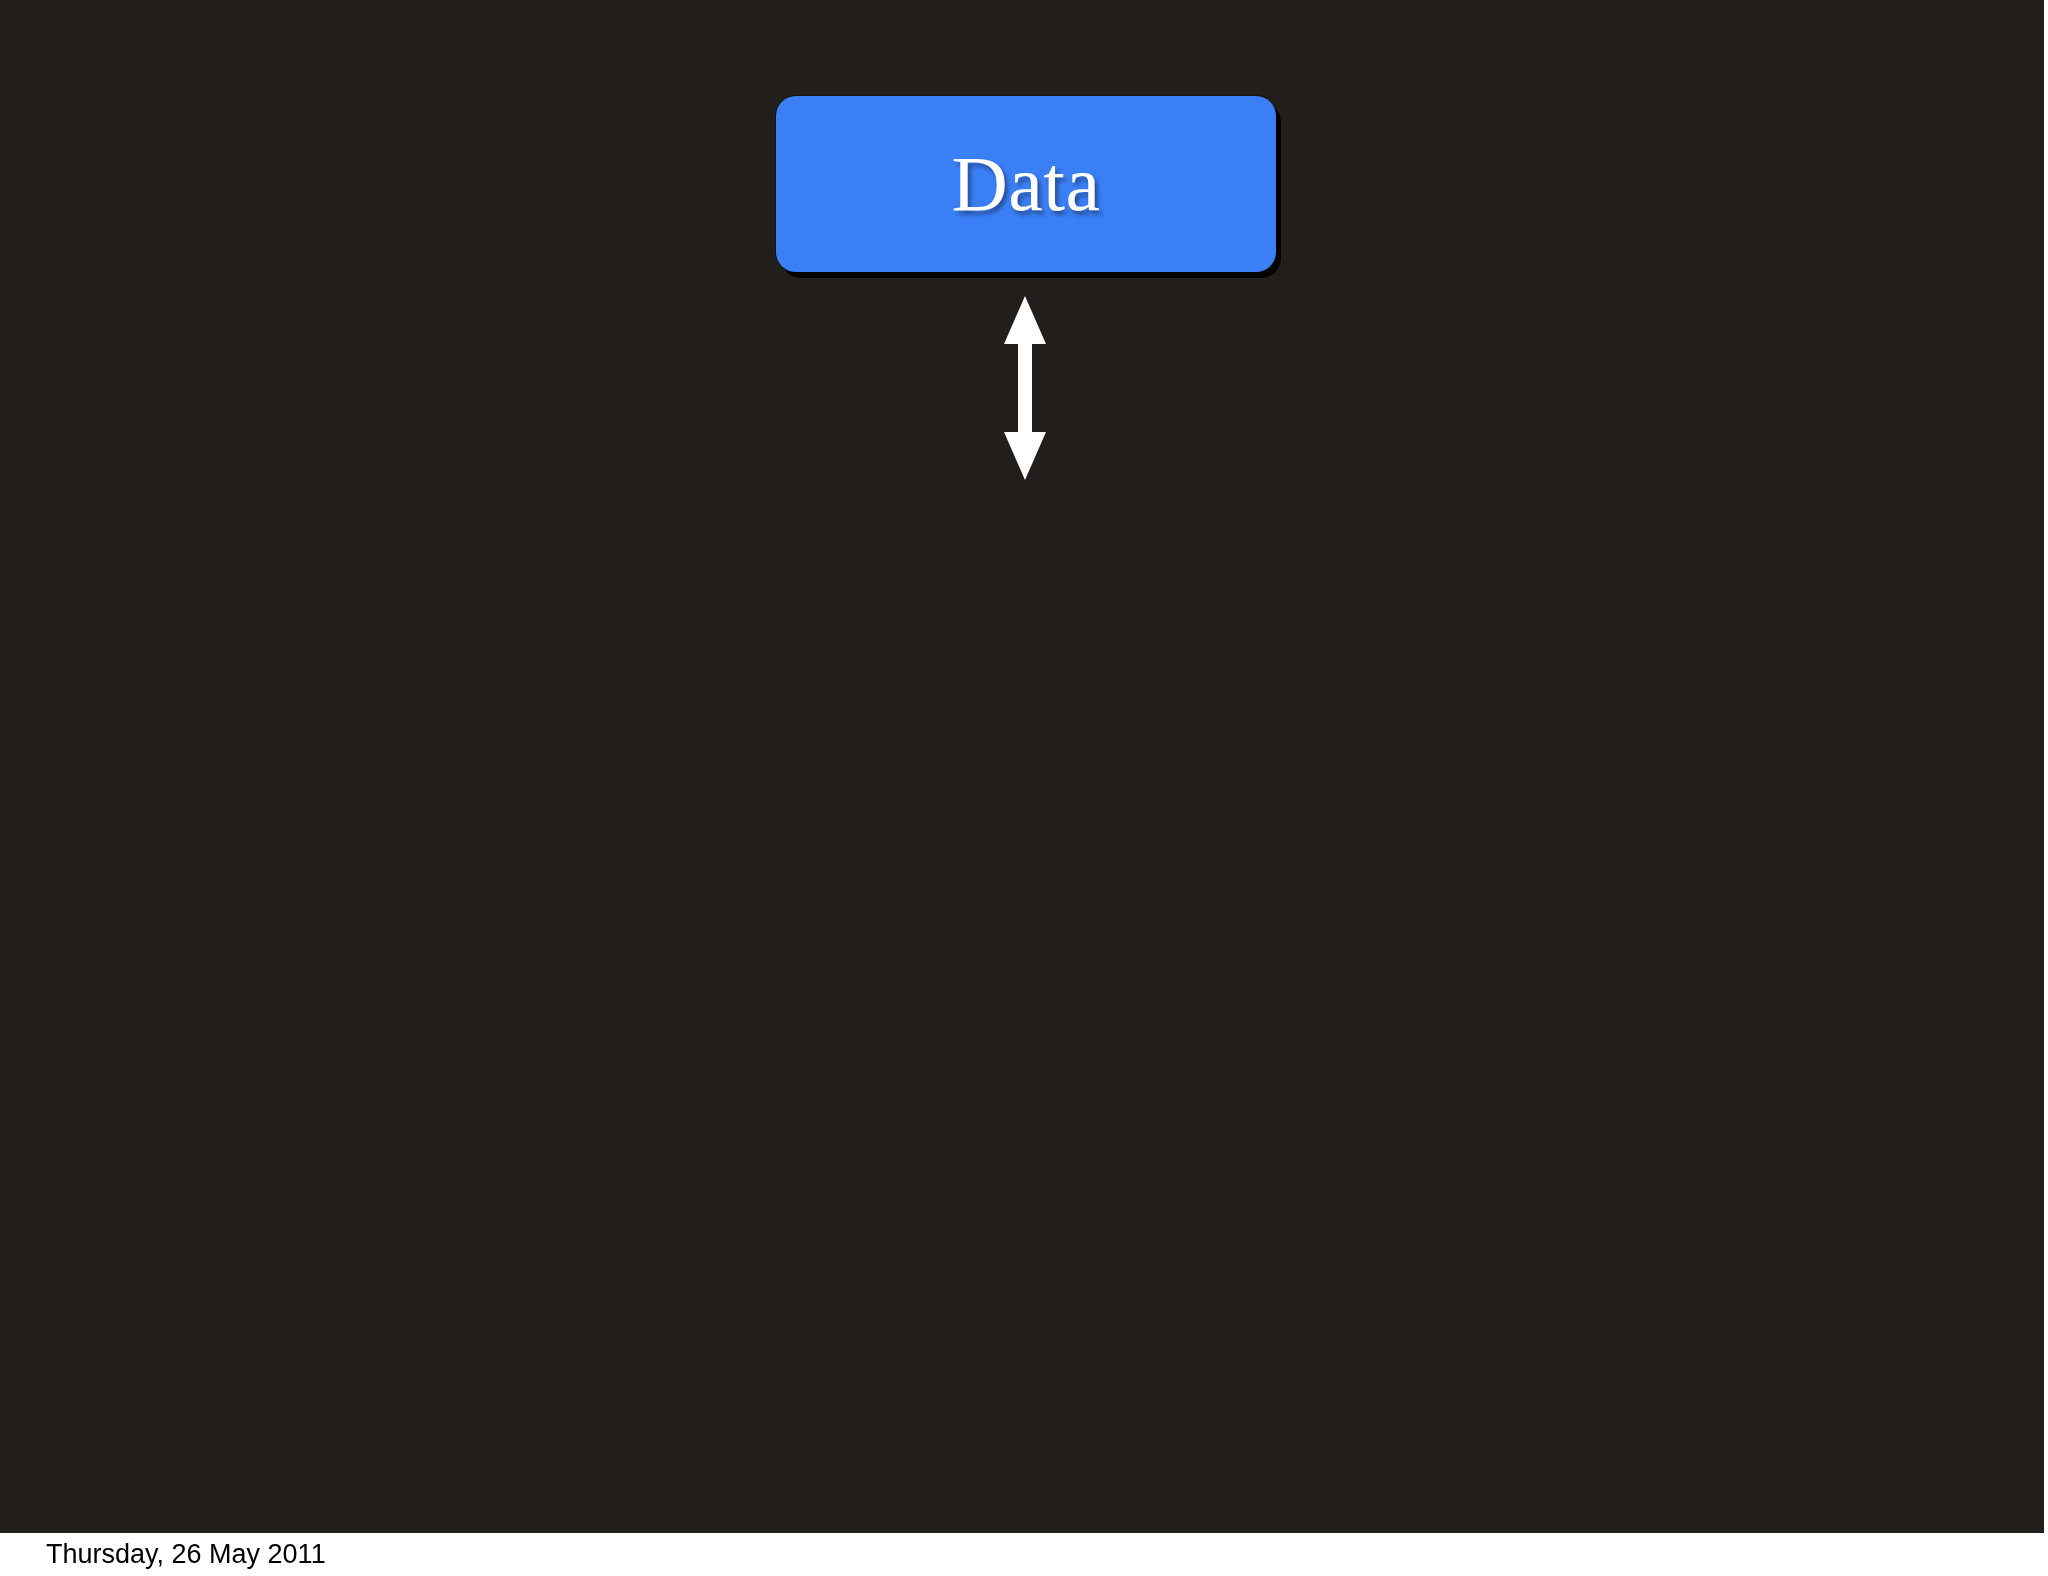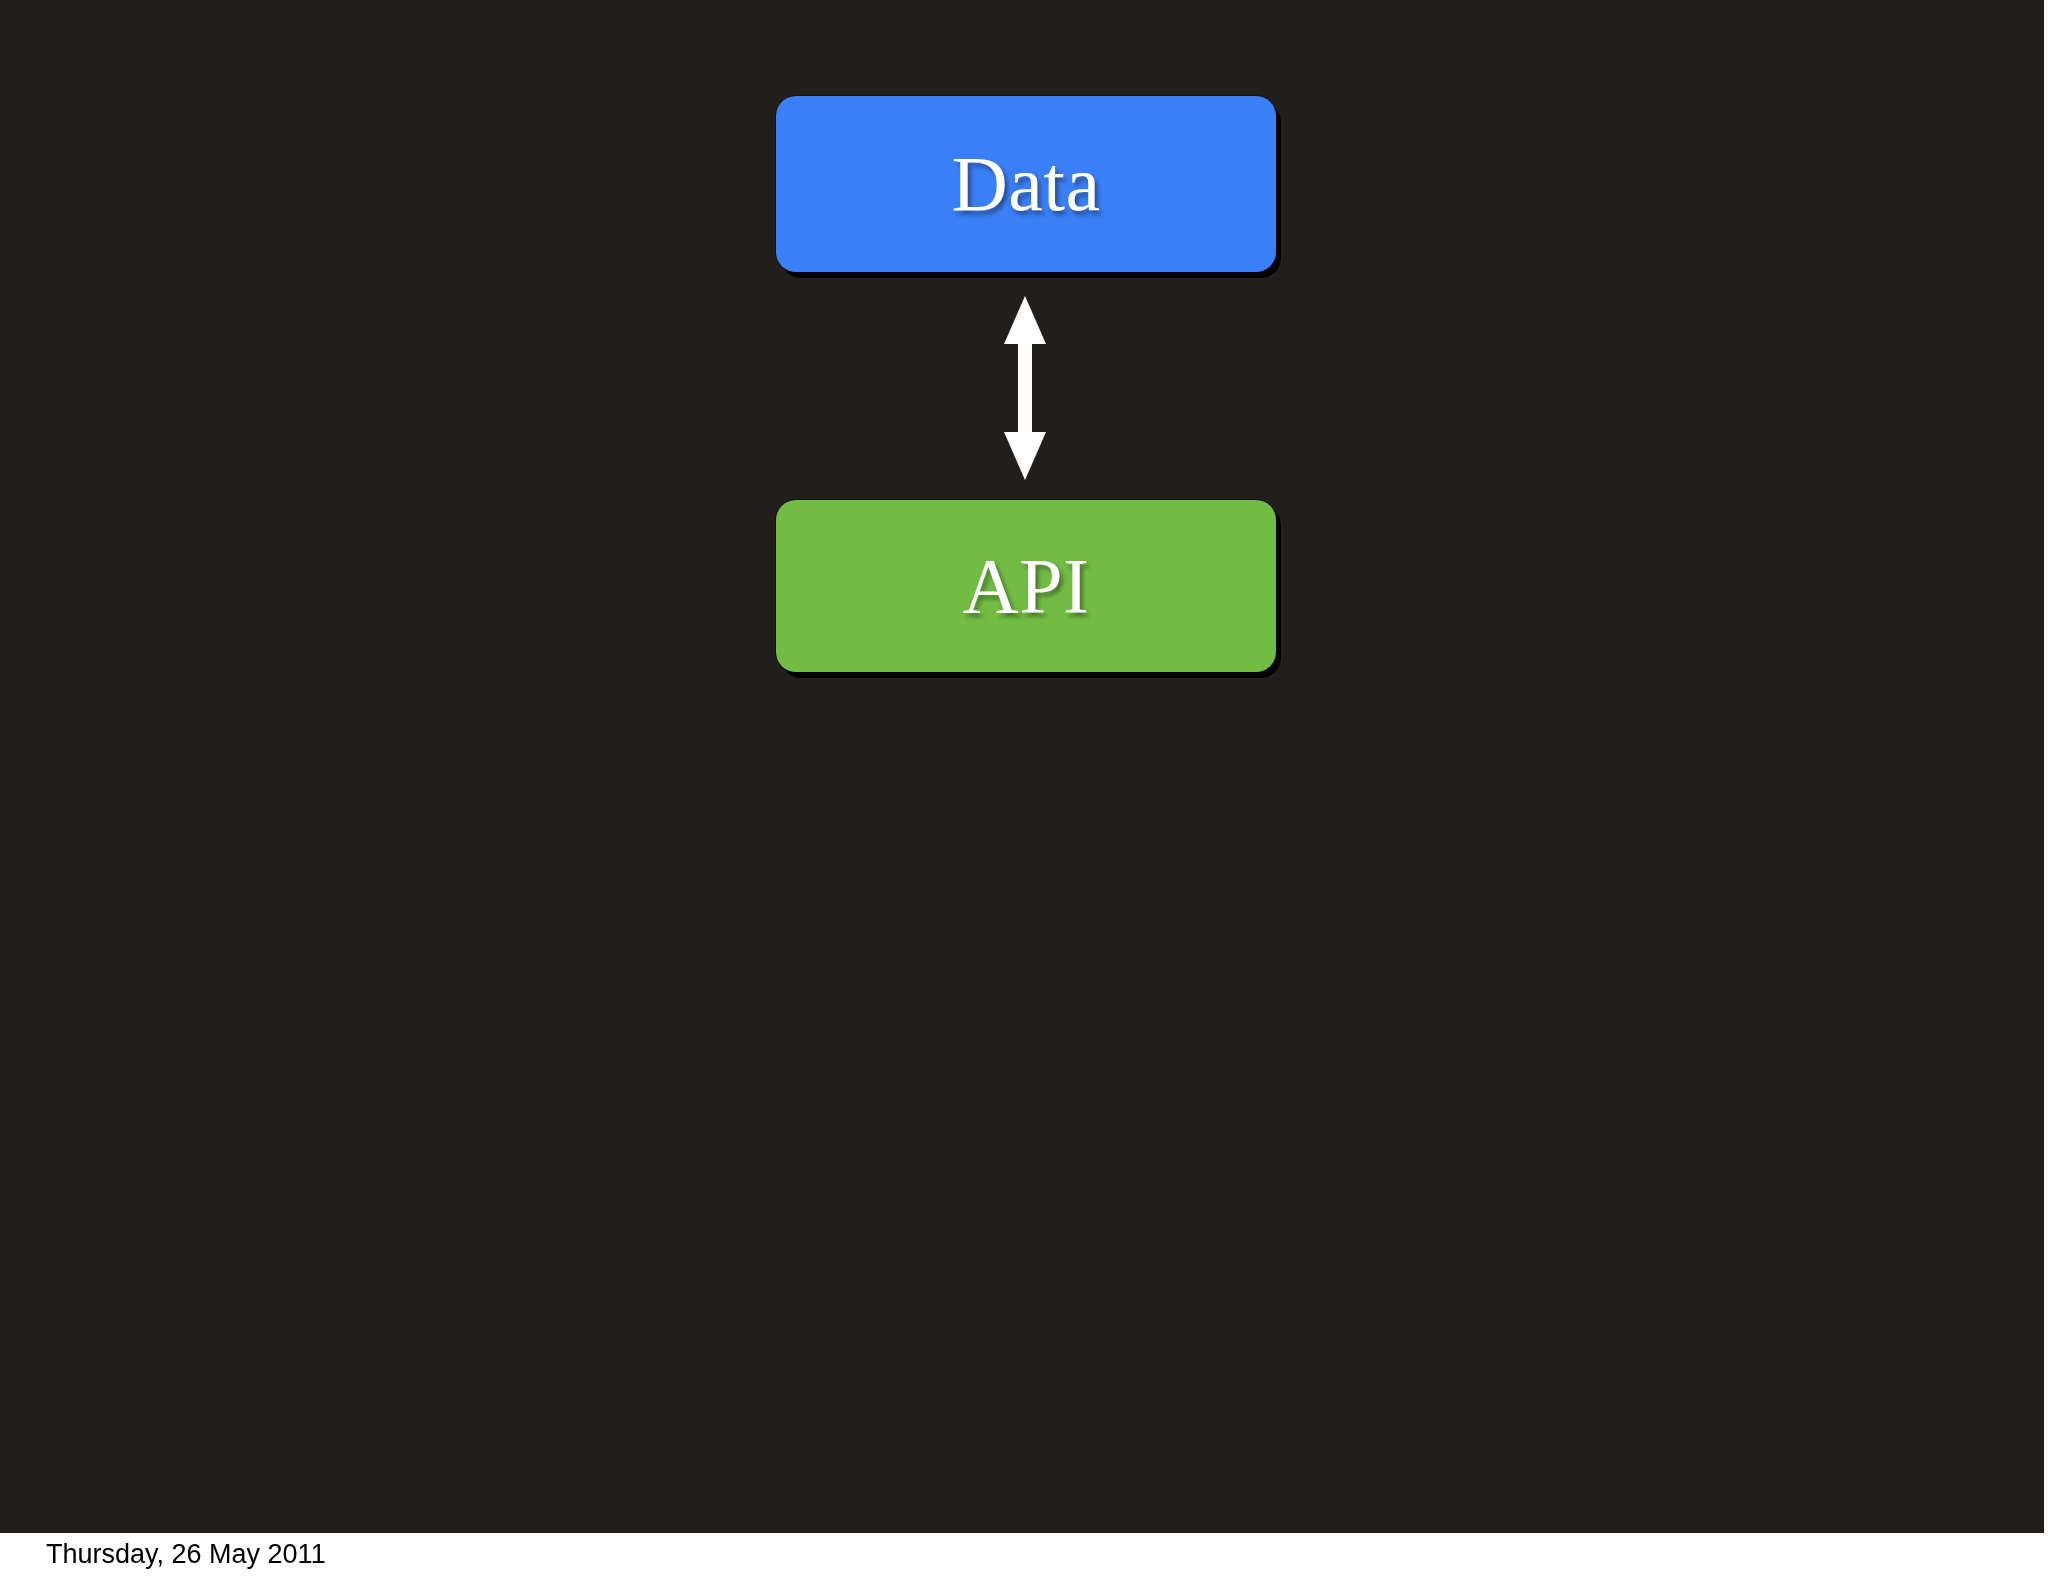--- a/index.html
+++ b/index.html
@@ -113,23 +113,20 @@
     <div class="node" id="node-data" style="background: rgb(59, 127, 246);">
       <span class="node-label">Data</span>
     </div>
 
     <div id="connector-arrow">
       <svg width="80" height="188" viewBox="0 0 80 188" xmlns="http://www.w3.org/2000/svg">
         <polygon points="40,2 61,50 47,50 47,138 61,138 40,186 19,138 33,138 33,50 19,50" fill="#ffffff"></polygon>
       </svg>
     </div>
 
-    <div class="node" id="node-api" style="background: rgb(114, 188, 68);">
-      <span class="node-label">API</span>
-    </div>
 
   </div>
 
   <div class="slide-footer">
     <span class="footer-date">Thursday, 26 May 2011</span>
   </div>
 
 </div>
 
 </body></html>

